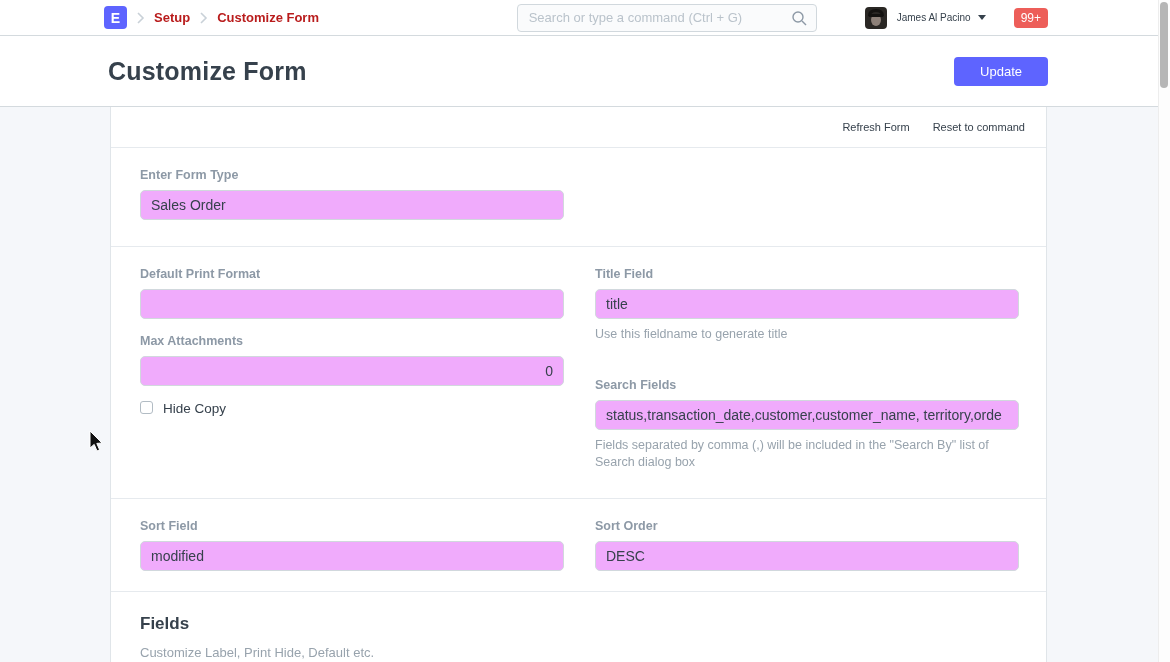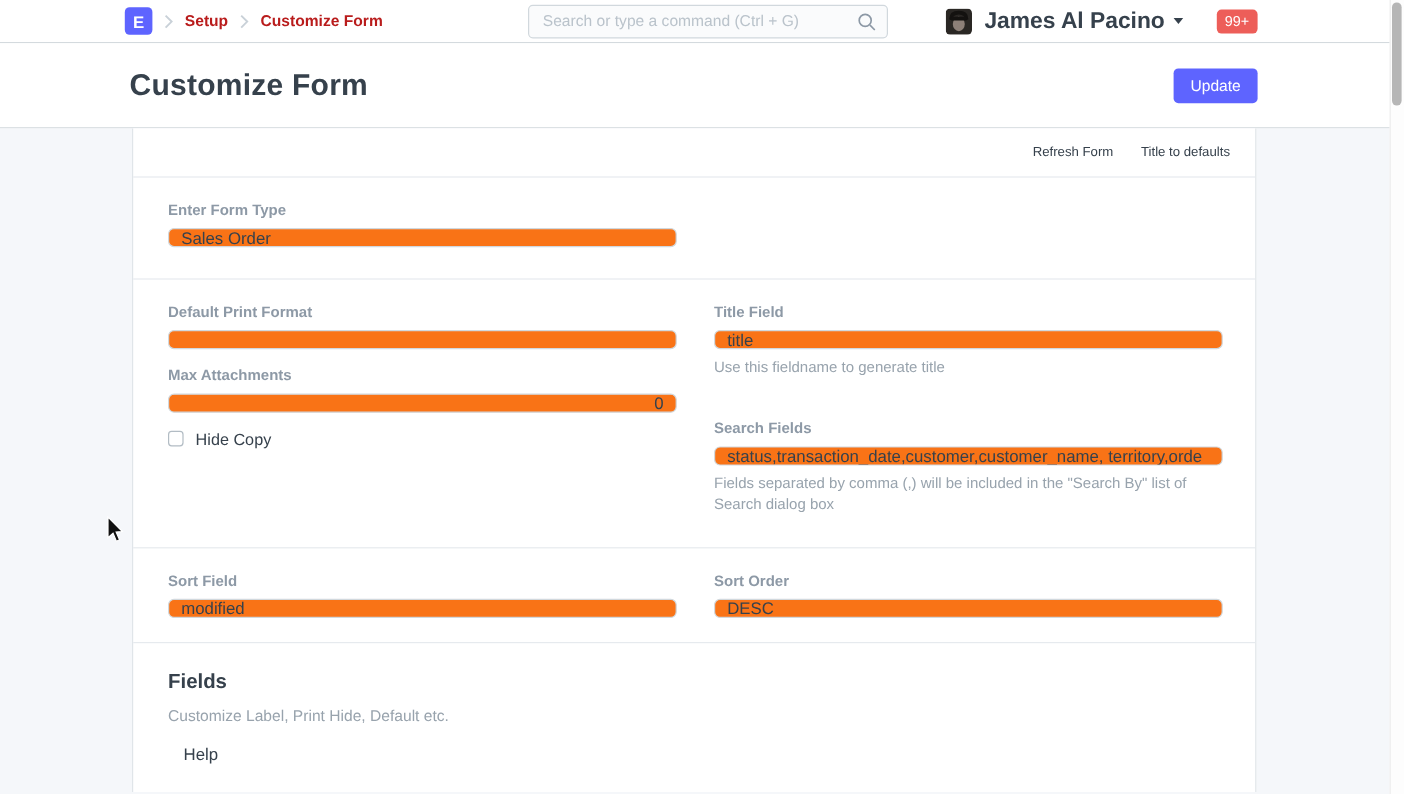--- a/index.html
+++ b/index.html
@@ -50,21 +50,21 @@
     border: none; outline: none; background: transparent;
     padding: 0 32px 0 11px;
     font-size: 13px;
     font-family: "Liberation Sans", sans-serif;
     color: #36414c;
   }
   .search-wrap input::placeholder { color: #bac3cb; }
   .search-icon { position: absolute; right: 8px; top: 5px; }
   .user-area { display: flex; align-items: center; margin-left: 48px; cursor: pointer; }
   .avatar { width: 22px; height: 22px; border-radius: 4px; overflow: hidden; flex: 0 0 auto; }
-  .user-name { margin-left: 10px; font-size: 19px; font-weight: 700; color: #36414c; white-space: nowrap; }
+  .user-name { margin-left: 10px; font-size: 10px; font-weight: 400; color: #36414c; white-space: nowrap; }
   .caret {
     margin-left: 7px;
     width: 0; height: 0;
     border-left: 4px solid transparent;
     border-right: 4px solid transparent;
     border-top: 5px solid #36414c;
   }
   .notif-badge {
     margin-left: 28px;
     background: #ed5e59;
@@ -87,21 +87,21 @@
   }
   .page-title { font-size: 25px; font-weight: 700; color: #36414c; letter-spacing: 0.2px; }
   .btn-primary {
     margin-left: auto;
     background: #5e64ff;
     color: #fff;
     border: none;
     border-radius: 4px;
     font-size: 13px;
     font-family: "Liberation Sans", sans-serif;
-    padding: 7px 14px;
+    padding: 7px 26px;
     cursor: pointer;
   }
 
   
   .content { position: relative; height: 553px; background: #f5f7fa; }
   .card {
     margin-left: 110px;
     width: 937px;
     min-height: 100%;
     background: #fff;
@@ -129,24 +129,24 @@
 
   .field-label {
     font-size: 12.5px;
     font-weight: 700;
     color: #8d99a6;
     margin-bottom: 8px;
   }
   .text-input {
     display: block;
     width: 424px;
-    height: 16px;
+    height: 30px;
     border: 1px solid #d1d8dd;
     border-radius: 5px;
-    background: #f97316;
+    background: #f0abfc;
     padding: 0 10px;
     font-size: 14px;
     font-family: "Liberation Sans", sans-serif;
     color: #36414c;
     outline: none;
     white-space: nowrap;
     overflow: hidden;
   }
   .text-input.num { text-align: right; }
   .field-block { margin-bottom: 15px; }
@@ -239,21 +239,21 @@
 <div class="page-head">
   <h1 class="page-title">Customize Form</h1>
   <button class="btn-primary">Update</button>
 </div>
 
 <div class="content">
   <div class="card">
 
     <div class="toolbar-row">
       <span class="toolbar-link">Refresh Form</span>
-      <span class="toolbar-link">Title to defaults</span>
+      <span class="toolbar-link">Reset to command</span>
     </div>
 
     <div class="section">
       <div class="field-label">Enter Form Type</div>
       <input class="text-input" value="Sales Order" style="">
     </div>
 
     <div class="section cols">
       <div>
         <div class="field-block">

